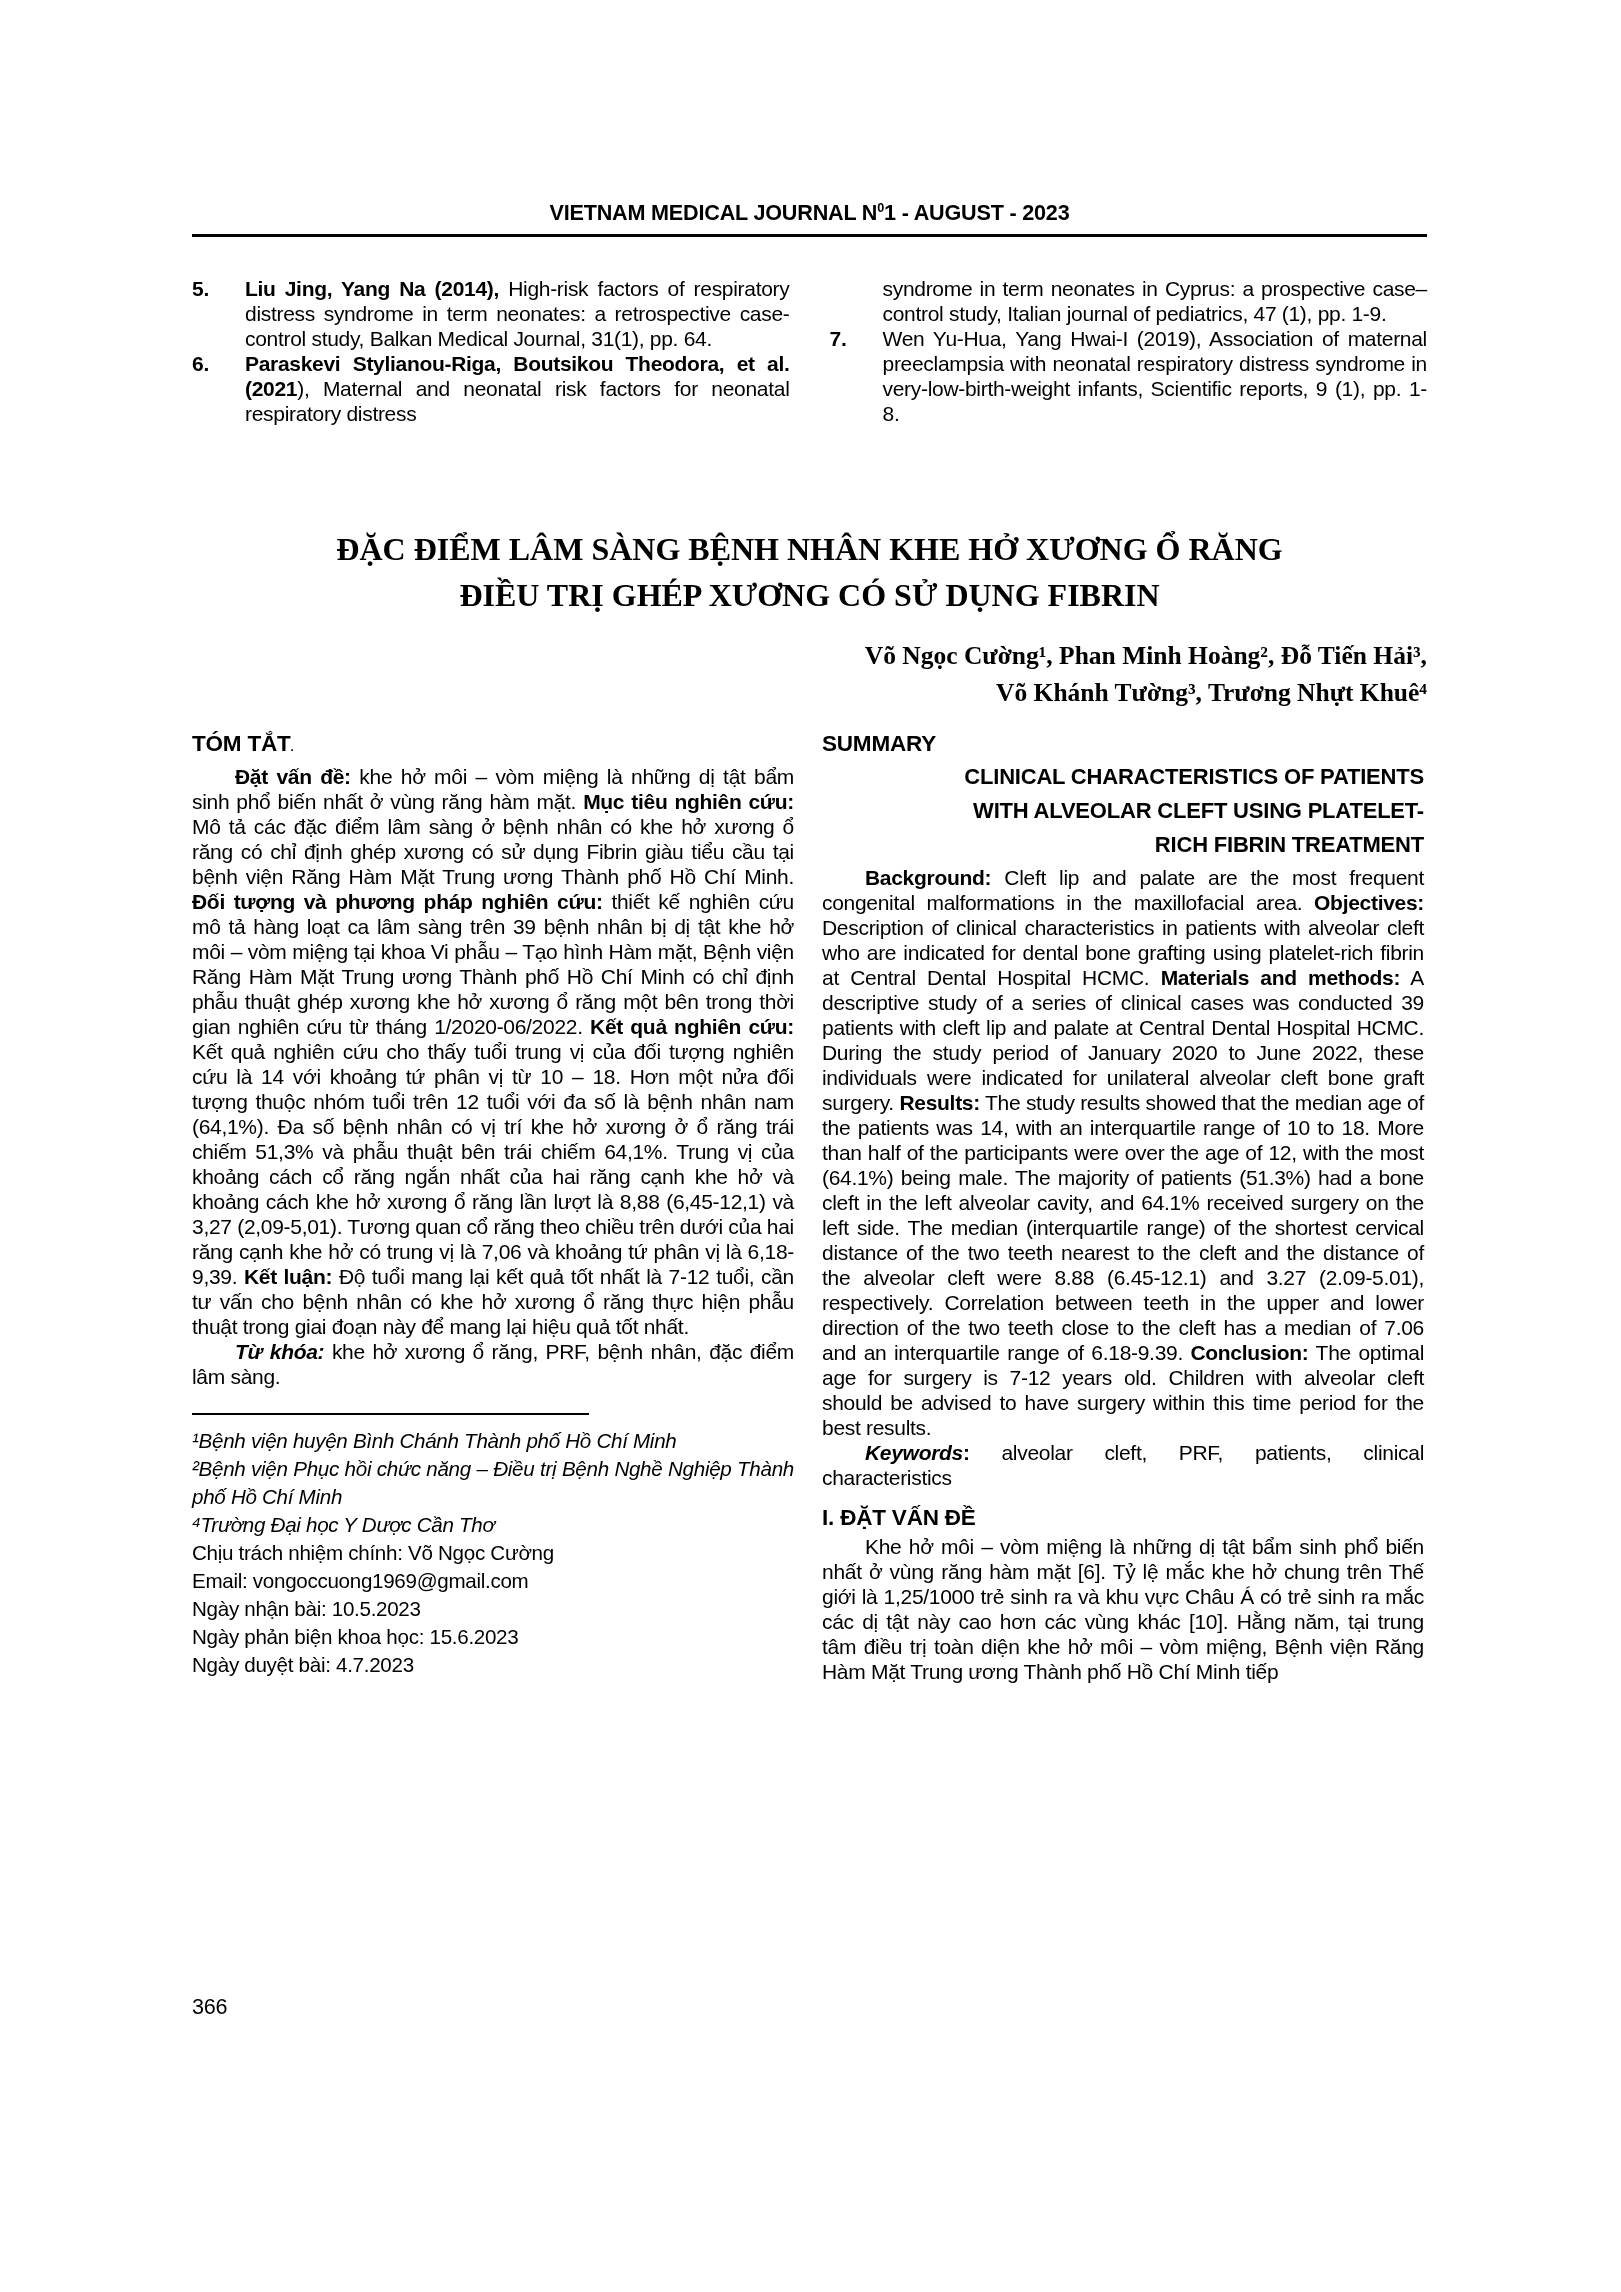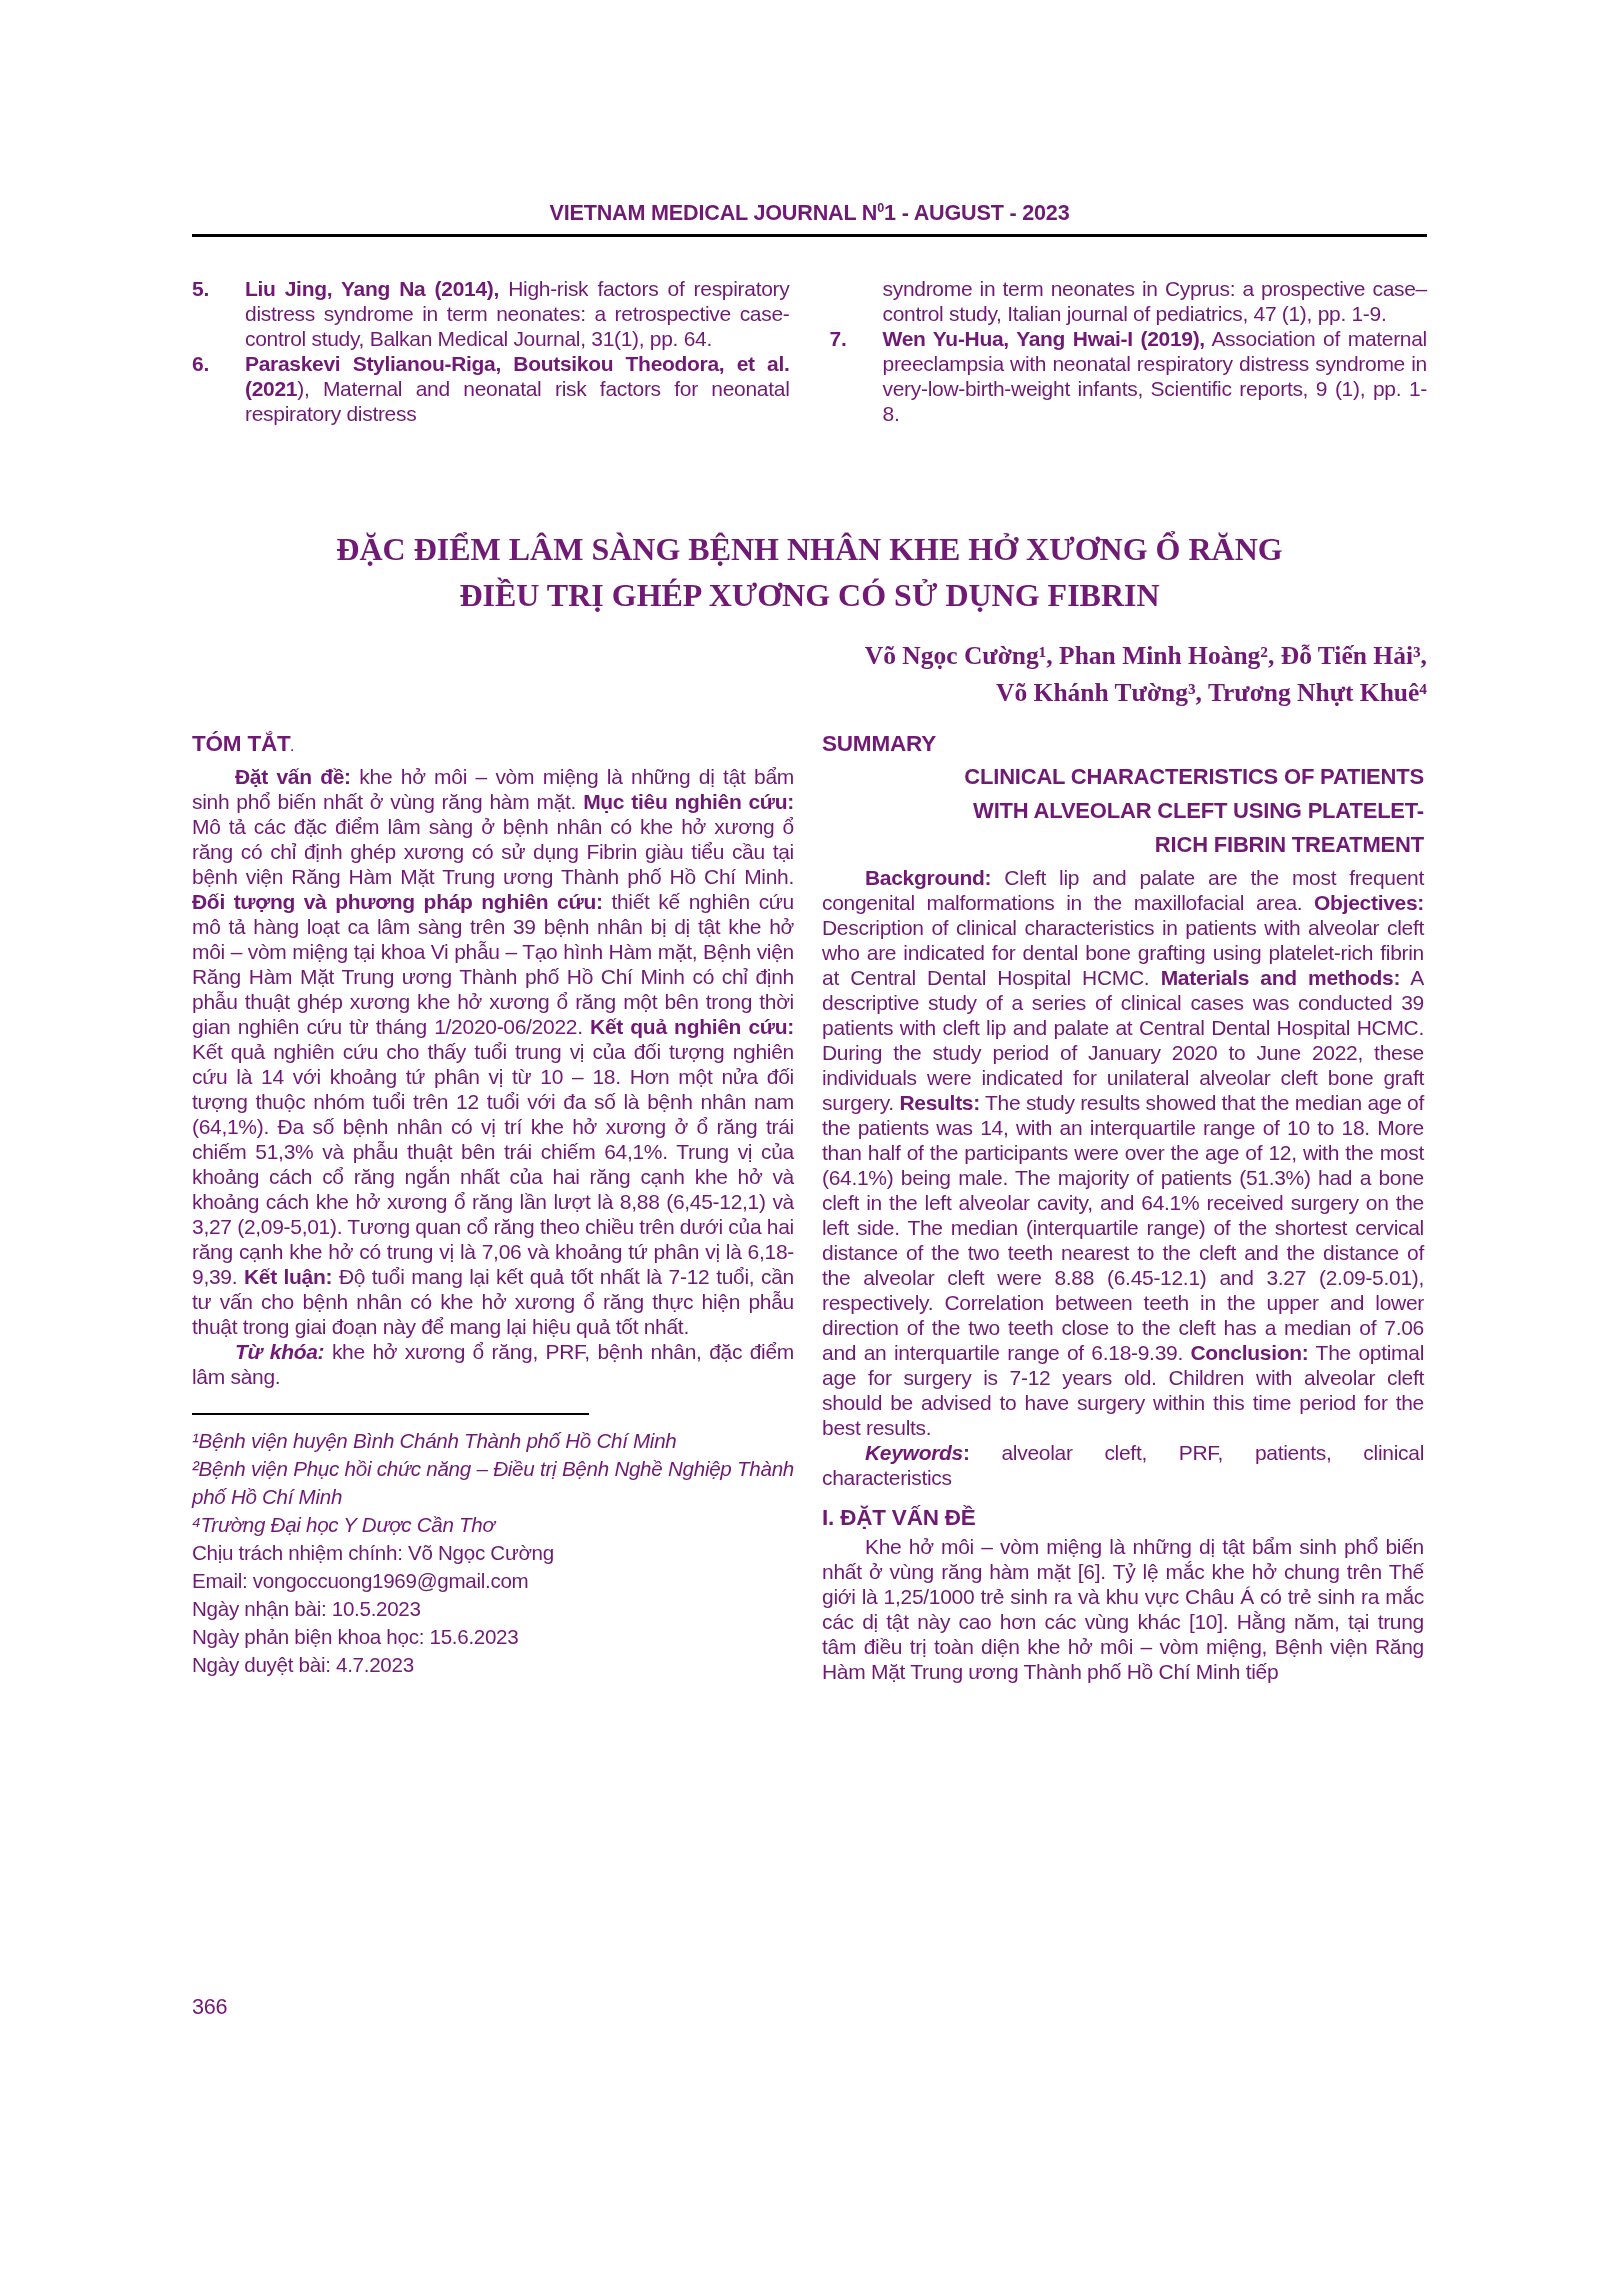--- a/index.html
+++ b/index.html
@@ -1,21 +1,21 @@
 <!DOCTYPE html>
 <html><head>
 <meta charset="utf-8">
 <style>
   html, body { margin: 0; padding: 0; background: #ffffff; }
   .page {
     position: relative;
     width: 1621px;
     height: 2293px;
     background: #ffffff;
-    color: #701a75;
+    color: #000000;
     font-family: "Liberation Sans", sans-serif;
     overflow: hidden;
   }
   .journal-header {
     position: absolute;
     left: 192px; top: 200px; width: 1235px;
     text-align: center;
     font-weight: bold;
     font-size: 21.6px;
     letter-spacing: -0.2px;
@@ -94,21 +94,21 @@
   </div>
   <div class="header-rule"></div>
 
   <div class="refs">
     <div class="rcol">
       <p class="ref"><span class="refnum">5.</span><span><span style="font-weight: bold;">Liu Jing, Yang Na (2014),</span><span> High-risk factors of respiratory distress syndrome in term neonates: a retrospective case-control study, Balkan Medical Journal, 31(1), pp. 64.</span></span></p>
       <p class="ref"><span class="refnum">6.</span><span><span style="font-weight: bold;">Paraskevi Stylianou-Riga, Boutsikou Theodora, et al. (2021</span><span>), Maternal and neonatal risk factors for neonatal respiratory distress</span></span></p>
     </div>
     <div class="rcol">
       <p class="ref-cont">syndrome in term neonates in Cyprus: a prospective case–control study, Italian journal of pediatrics, 47 (1), pp. 1-9.</p>
-      <p class="ref"><span class="refnum">7.</span><span><span style="font-weight: bold;">Wen Yu-Hua, Yang Hwai-I (2019),</span><span> Association of maternal preeclampsia with neonatal respiratory distress syndrome in very-low-birth-weight infants, Scientific reports, 9 (1), pp. 1-8.</span></span></p>
+      <p class="ref"><span class="refnum">7.</span><span><span style="font-weight: normal;">Wen Yu-Hua, Yang Hwai-I (2019),</span><span> Association of maternal preeclampsia with neonatal respiratory distress syndrome in very-low-birth-weight infants, Scientific reports, 9 (1), pp. 1-8.</span></span></p>
     </div>
   </div>
 
   <div class="title-block">
     <div>ĐẶC ĐIỂM LÂM SÀNG BỆNH NHÂN KHE HỞ XƯƠNG Ổ RĂNG</div>
     <div>ĐIỀU TRỊ GHÉP XƯƠNG CÓ SỬ DỤNG FIBRIN</div>
   </div>
 
   <div class="authors-block">
     <div>Võ Ngọc Cường¹, Phan Minh Hoàng², Đỗ Tiến Hải³,</div>

